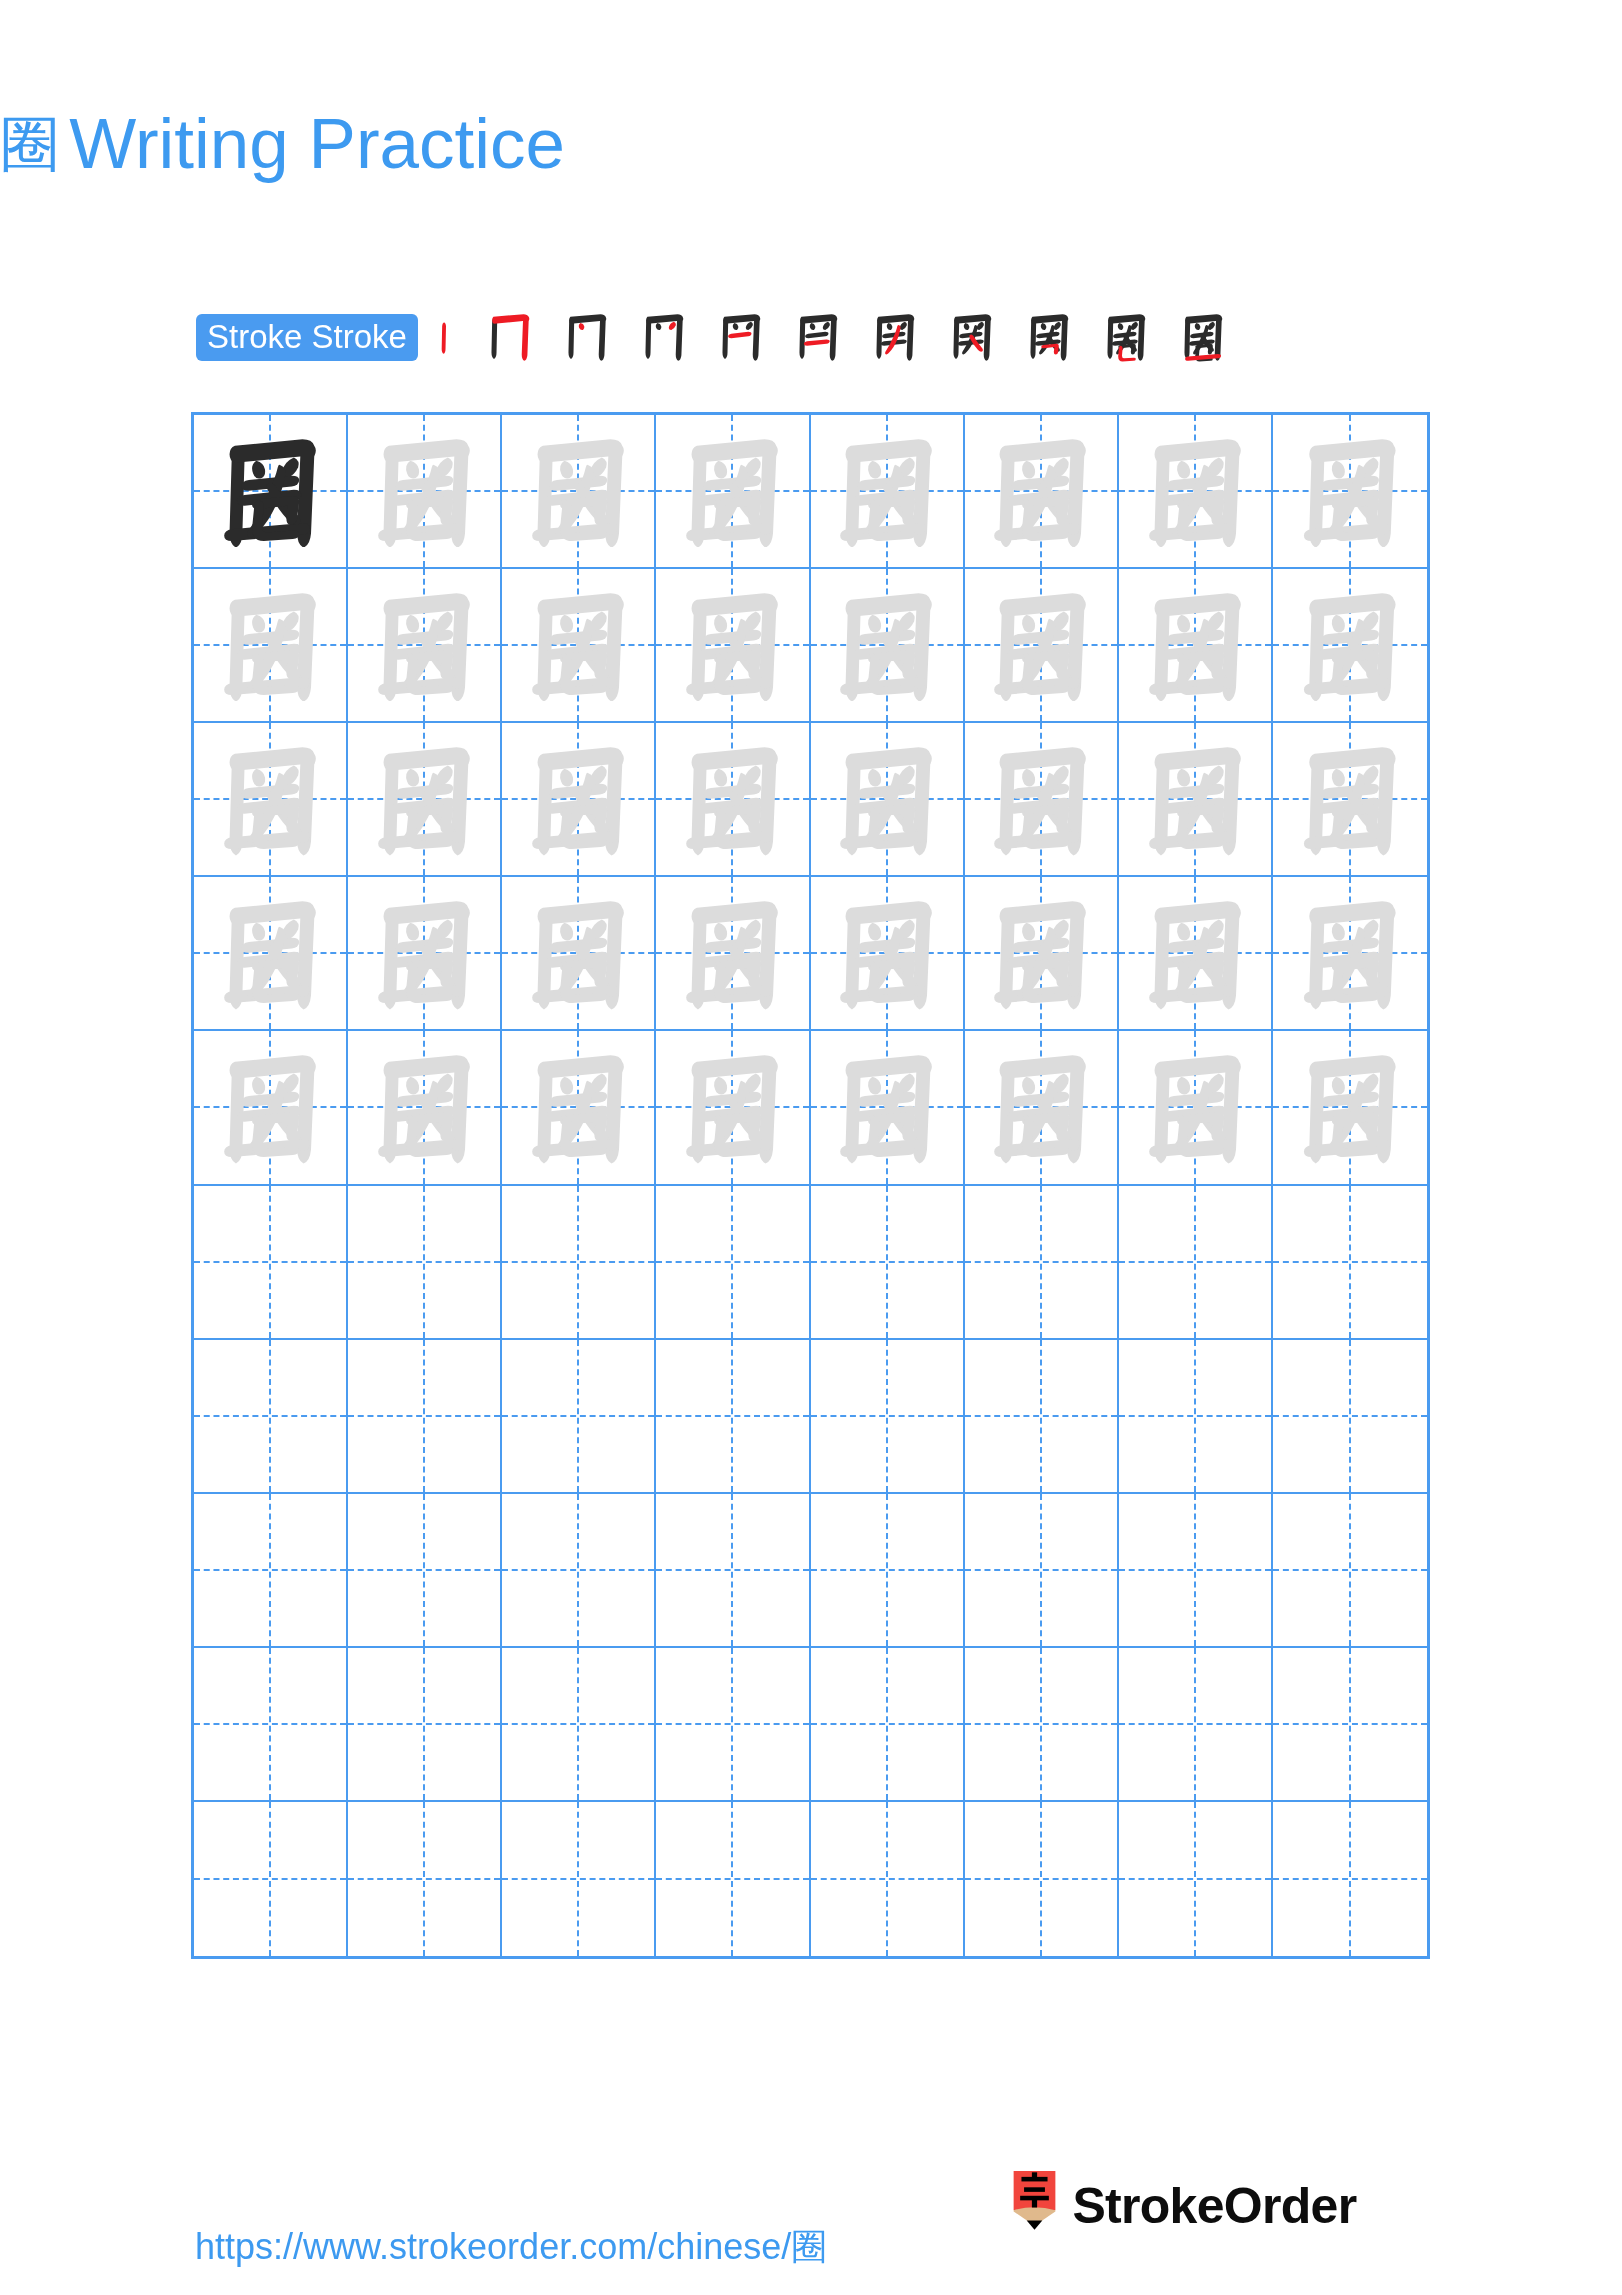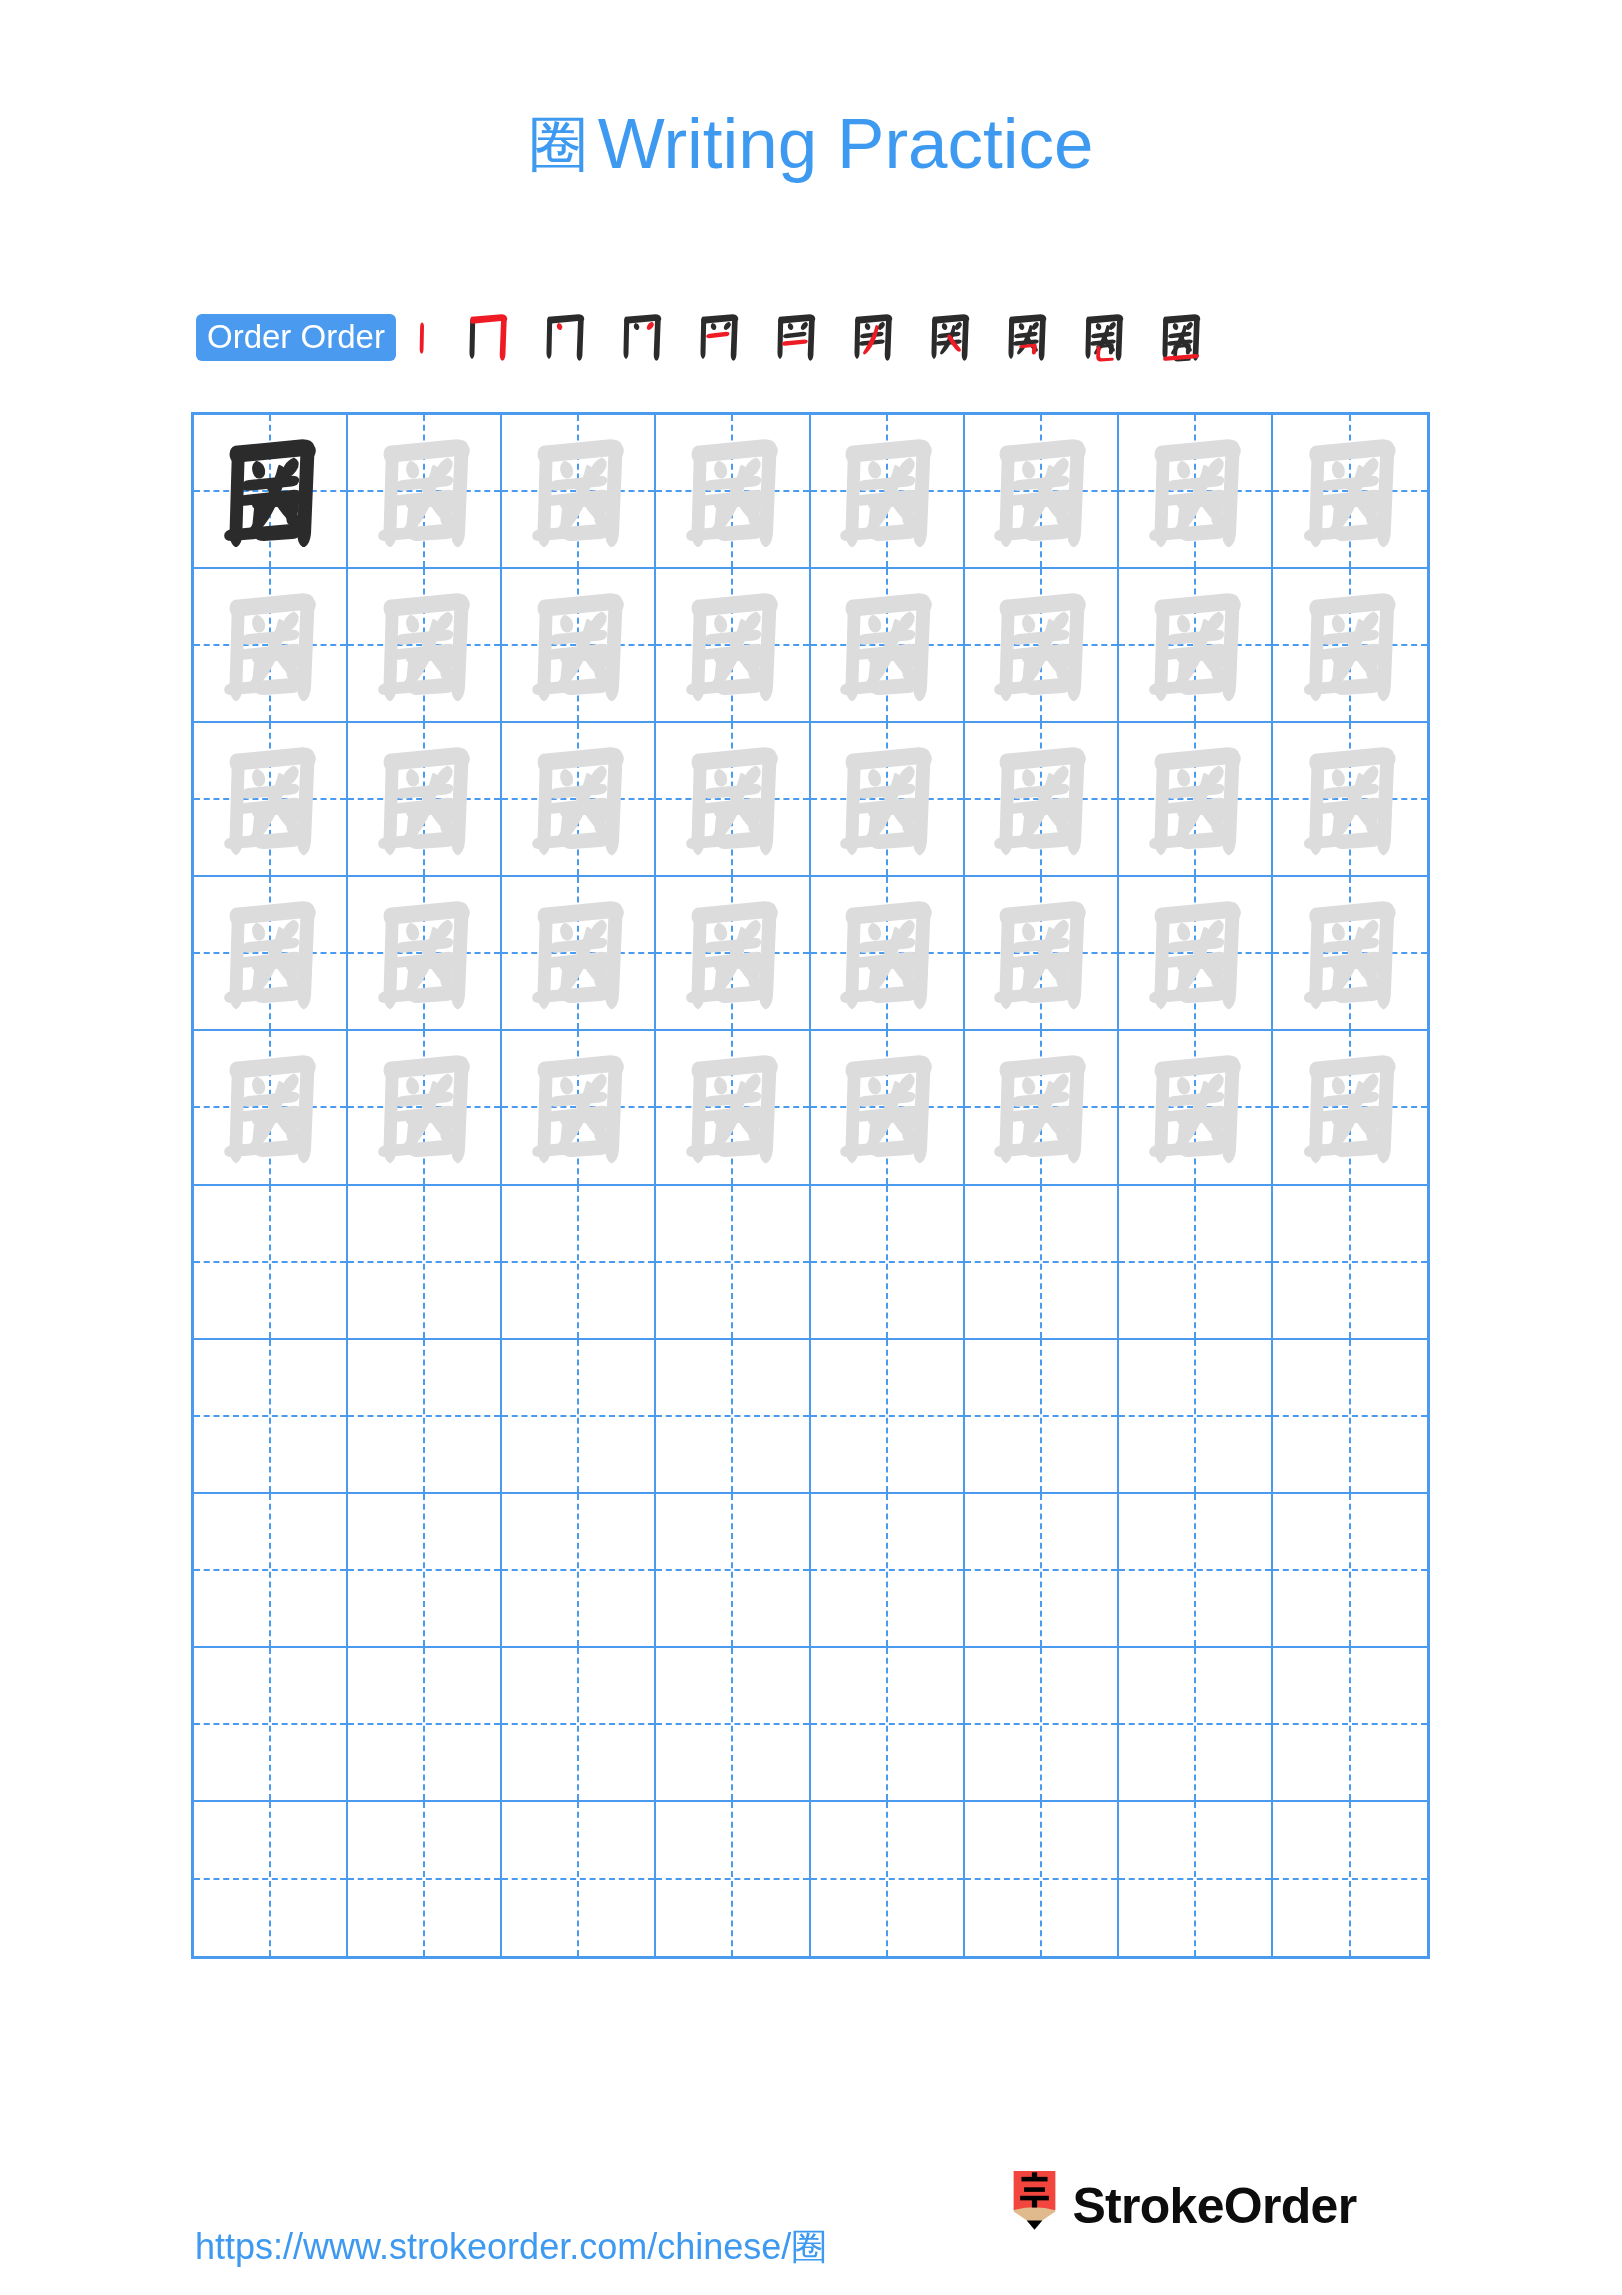--- a/index.html
+++ b/index.html
@@ -15,21 +15,21 @@
     position: relative;
     overflow: hidden;
   }
 
   
   .page-title {
     position: absolute;
     top: 105px;
     left: 0;
     width: 1622px;
-    text-align: center;
+    text-align: left;
     color: #3D9AF0;
     font-size: 71px;
     font-weight: 400;
     letter-spacing: 0px;
     line-height: 1.1;
     white-space: nowrap;
   }
   .page-title .han {
     font-family: "DejaVu Sans", sans-serif;
     font-size: 60px;
@@ -171,21 +171,21 @@
   }
 </style>
 </head>
 <body>
 
 <div class="page-title">
   <span class="han">圈</span><span>Writing Practice</span>
 </div>
 
 <div class="stroke-order-row">
-  <div class="stroke-order-badge">Order Order</div>
+  <div class="stroke-order-badge">Stroke Stroke</div>
   <div class="stroke-steps">
 
     <div class="stroke-step first">
       <svg viewBox="0 0 100 100">
         <path fill="#EE1B24" d="M46 18 q4 2 4 8 l-1 48 q0 8 -4 10 q-4 -2 -4 -10 l1 -48 q0 -6 4 -8 z"></path>
       </svg>
     </div>
 
     <div class="stroke-step">
       <svg viewBox="0 0 100 100">

